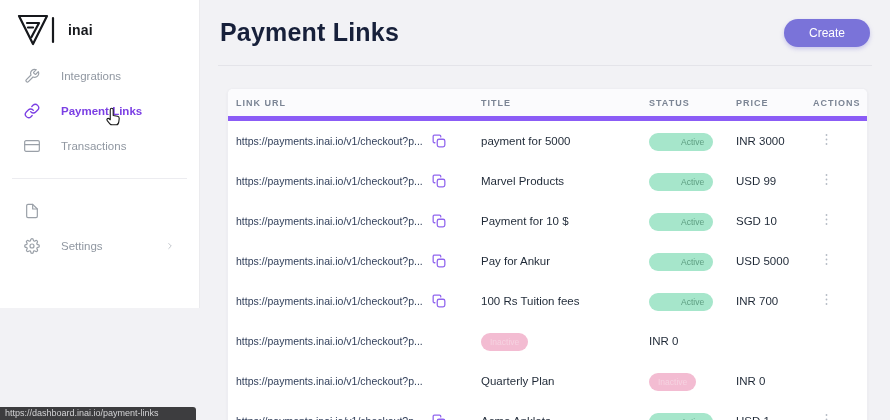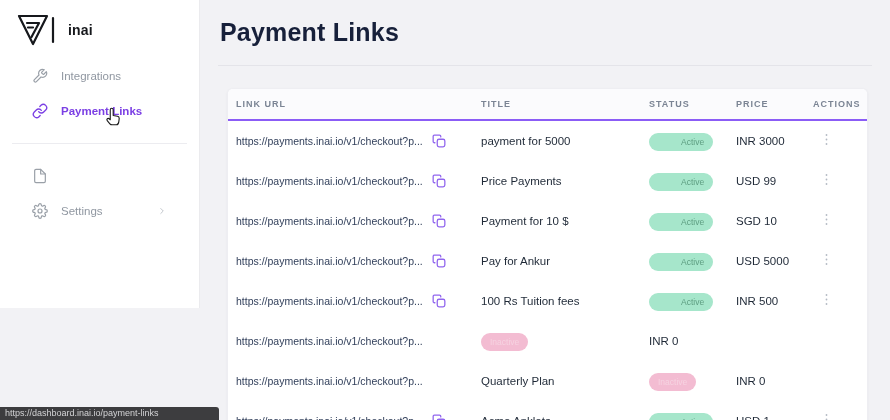--- a/index.html
+++ b/index.html
@@ -5,21 +5,21 @@
   * { margin:0; padding:0; box-sizing:border-box; }
   html,body { width:890px; height:420px; overflow:hidden;
     font-family:"Liberation Sans", sans-serif; background:#f2f2f5; }
 
   
   .sidebar { position:absolute; left:0; top:0; width:200px; height:308px;
     background:#ffffff; border-right:1px solid #ebebee; z-index:2; }
   .logo { display:flex; align-items:center; gap:6px; padding:12px 0 0 16px; height:48px; cursor:pointer; }
   .logo-text { font-size:14px; font-weight:700; color:#16181c; letter-spacing:.2px; }
   .nav { margin-top:10px; }
-  .nav-item { display:flex; align-items:center; gap:13px; height:35px; padding:0 32px;
+  .nav-item { display:flex; align-items:center; gap:21px; height:35px; padding:0 24px;
     color:#9097a1; font-size:11.5px; cursor:pointer; }
   .nav-item .nav-icon { width:16px; height:16px; display:flex; align-items:center; color:#9aa0a8; }
   .nav-item .nav-icon svg { width:16px; height:16px; }
   .nav-item.active { color:#7b3fe4; font-weight:600; }
   .nav-item.active .nav-icon { color:#7b3fe4; }
   .nav-label { flex:1; }
   .nav-chevron { visibility:hidden; color:#c3c7cd; display:flex; }
   .nav-chevron svg { width:10px; height:10px; }
   .side-divider { border-top:1px solid #ececf0; margin:15px 12px 14px 12px; }
 
@@ -30,39 +30,39 @@
   .page-title { font-size:25px; font-weight:800; color:#17203a; letter-spacing:.2px; }
   .create-btn { width:86px; height:28px; border:none; border-radius:14px; background:#7a73d9;
     color:#ffffff; font-size:12px; font-family:inherit; cursor:pointer;
     box-shadow:0 2px 4px rgba(122,115,217,.35); }
 
   
   .card { position:absolute; left:27px; right:22px; top:88px; bottom:-8px;
     background:#ffffff; border:1px solid #eeeef2; border-bottom:none;
     border-radius:6px 6px 0 0; box-shadow:0 1px 3px rgba(30,30,60,.05); overflow:hidden; }
   .tgrid { display:grid; grid-template-columns:245px 168px 87px 77px 1fr; padding-left:8px; align-items:center; }
-  .thead { height:32px; background:#fbfbfd; border-bottom:2px solid #8b5cf6; }
+  .thead { height:32px; background:#fbfbfd; border-bottom:5px solid #8b5cf6; }
   .th { font-size:9px; font-weight:700; letter-spacing:1px; color:#7b8494; text-transform:uppercase; }
   .trow { height:40px; }
   .url-cell { display:flex; align-items:center; gap:9px; }
   .url-text { font-size:10.5px; color:#33415c; white-space:nowrap; cursor:pointer; }
   .copy-icon { width:14px; height:14px; color:#9166ee; cursor:pointer; flex:none; }
   .copy-icon svg { width:14px; height:14px; }
   .title-cell { font-size:11.5px; color:#1f2937; }
   .badge { display:inline-block; min-width:46px; padding:4px 9px; border-radius:10px;
     font-size:8.5px; text-align:center; }
   .badge.active { background:#a6e6cb; color:#5e9e82;padding-left:32px; }
   .badge.inactive { background:#f3bcd2; color:#f6d3e1; }
   .price-cell { font-size:11.5px; color:#1f2937; font-weight:500; }
   .dots { padding-left:12px; color:#b3b9c3; cursor:pointer; }
   .dots svg { width:3px; height:13px; }
   .hidden { visibility:hidden; }
 
   
-  .statusbar { position:absolute; left:0; bottom:0; height:13px; width:219px; z-index:5;
+  .statusbar { position:absolute; left:0; bottom:0; height:13px; width:196px; z-index:5;
     background:#3d3d3f; color:#d3d3d5; font-size:9px; line-height:13px; padding-left:5px;
     border-top-right-radius:3px; white-space:nowrap; overflow:hidden; }
   .cursor { position:absolute; left:102px; top:105px; width:22px; height:24px; z-index:10; pointer-events:none; }
 </style>
 </head>
 <body>
 
 <div class="sidebar">
   <div class="logo">
     <svg width="46" height="34" viewBox="0 0 46 34" fill="none" stroke="#16181c" stroke-width="2.2" stroke-linecap="round" stroke-linejoin="round">
@@ -90,20 +90,30 @@
           <svg viewBox="0 0 24 24" fill="none" stroke="currentColor" stroke-width="2" stroke-linecap="round" stroke-linejoin="round">
             <path d="M10 13a5 5 0 0 0 7.54.54l3-3a5 5 0 0 0-7.07-7.07l-1.72 1.71"></path>
             <path d="M14 11a5 5 0 0 0-7.54-.54l-3 3a5 5 0 0 0 7.07 7.07l1.71-1.71"></path>
           </svg>
         </span>
     <span class="nav-label">Payment Links</span>
     <span class="nav-chevron"></span>
   </div>
 
 
+  <div class="nav-item">
+    <span class="nav-icon">
+          <svg viewBox="0 0 24 24" fill="none" stroke="currentColor" stroke-width="1.8" stroke-linecap="round" stroke-linejoin="round">
+            <rect x="1" y="4" width="22" height="16" rx="2"></rect>
+            <line x1="1" y1="10" x2="23" y2="10"></line>
+          </svg>
+        </span>
+    <span class="nav-label">Transactions</span>
+    <span class="nav-chevron"></span>
+  </div>
 </div>
   <div class="side-divider"></div>
   <div class="nav">
   <div class="nav-item">
     <span class="nav-icon">
           <svg viewBox="0 0 24 24" fill="none" stroke="currentColor" stroke-width="1.8" stroke-linecap="round" stroke-linejoin="round">
             <path d="M13 2H6a2 2 0 0 0-2 2v16a2 2 0 0 0 2 2h12a2 2 0 0 0 2-2V9z"></path>
             <polyline points="13 2 13 9 20 9"></polyline>
           </svg>
         </span>
@@ -127,20 +137,21 @@
 </div>
 </div>
 
 <svg class="cursor" viewBox="0 0 24 24">
   <path d="M9 12.5V4.1c0-.9.7-1.6 1.6-1.6s1.6.7 1.6 1.6v6.2l4.7.9c1.1.2 1.9 1.2 1.9 2.3l-.4 3.3c-.2 1.7-1 3.7-2.6 3.7h-4.8c-.9 0-1.8-.4-2.4-1.1l-2.9-3.4c-.5-.6-.5-1.5.1-2.1.6-.6 1.5-.6 2.1 0l1.1 1.1z" fill="#ffffff" stroke="#1a1a1a" stroke-width="1.2" stroke-linejoin="round"></path>
 </svg>
 
 <div class="main">
   <div class="page-header">
     <div class="page-title">Payment Links</div>
+    <button class="create-btn">Create</button>
   </div>
 
   <div class="card">
     <div class="tgrid thead">
         <div class="th">Link URL</div>
         <div class="th">Title</div>
         <div class="th">Status</div>
         <div class="th">Price</div>
         <div class="th">Actions</div>
       </div>
@@ -164,21 +175,21 @@
   </div>
 
   <div class="tgrid trow">
     <div class="url-cell">
       <span class="url-text">https://payments.inai.io/v1/checkout?p...</span>
       <span class="copy-icon"><svg viewBox="0 0 24 24" fill="none" stroke="currentColor" stroke-width="2.2" stroke-linecap="round" stroke-linejoin="round">
                 <rect x="9" y="9" width="13" height="13" rx="3"></rect>
                 <path d="M5 15H4a2 2 0 0 1-2-2V4a2 2 0 0 1 2-2h9a2 2 0 0 1 2 2v1"></path>
               </svg></span>
     </div>
-    <div class="title-cell">Price Payments</div>
+    <div class="title-cell">Marvel Products</div>
     <div><span class="badge active">Active</span></div>
     <div class="price-cell">USD 99</div>
     <div class="dots"><svg viewBox="0 0 4 16" fill="currentColor">
               <circle cx="2" cy="2" r="1.2"></circle>
               <circle cx="2" cy="8" r="1.2"></circle>
               <circle cx="2" cy="14" r="1.2"></circle>
             </svg></div>
   </div>
 
   <div class="tgrid trow">
@@ -220,21 +231,21 @@
   <div class="tgrid trow">
     <div class="url-cell">
       <span class="url-text">https://payments.inai.io/v1/checkout?p...</span>
       <span class="copy-icon"><svg viewBox="0 0 24 24" fill="none" stroke="currentColor" stroke-width="2.2" stroke-linecap="round" stroke-linejoin="round">
                 <rect x="9" y="9" width="13" height="13" rx="3"></rect>
                 <path d="M5 15H4a2 2 0 0 1-2-2V4a2 2 0 0 1 2-2h9a2 2 0 0 1 2 2v1"></path>
               </svg></span>
     </div>
     <div class="title-cell">100 Rs Tuition fees</div>
     <div><span class="badge active">Active</span></div>
-    <div class="price-cell">INR 500</div>
+    <div class="price-cell">INR 700</div>
     <div class="dots"><svg viewBox="0 0 4 16" fill="currentColor">
               <circle cx="2" cy="2" r="1.2"></circle>
               <circle cx="2" cy="8" r="1.2"></circle>
               <circle cx="2" cy="14" r="1.2"></circle>
             </svg></div>
   </div>
 
   <div class="tgrid trow">
     <div class="url-cell">
       <span class="url-text">https://payments.inai.io/v1/checkout?p...</span>

